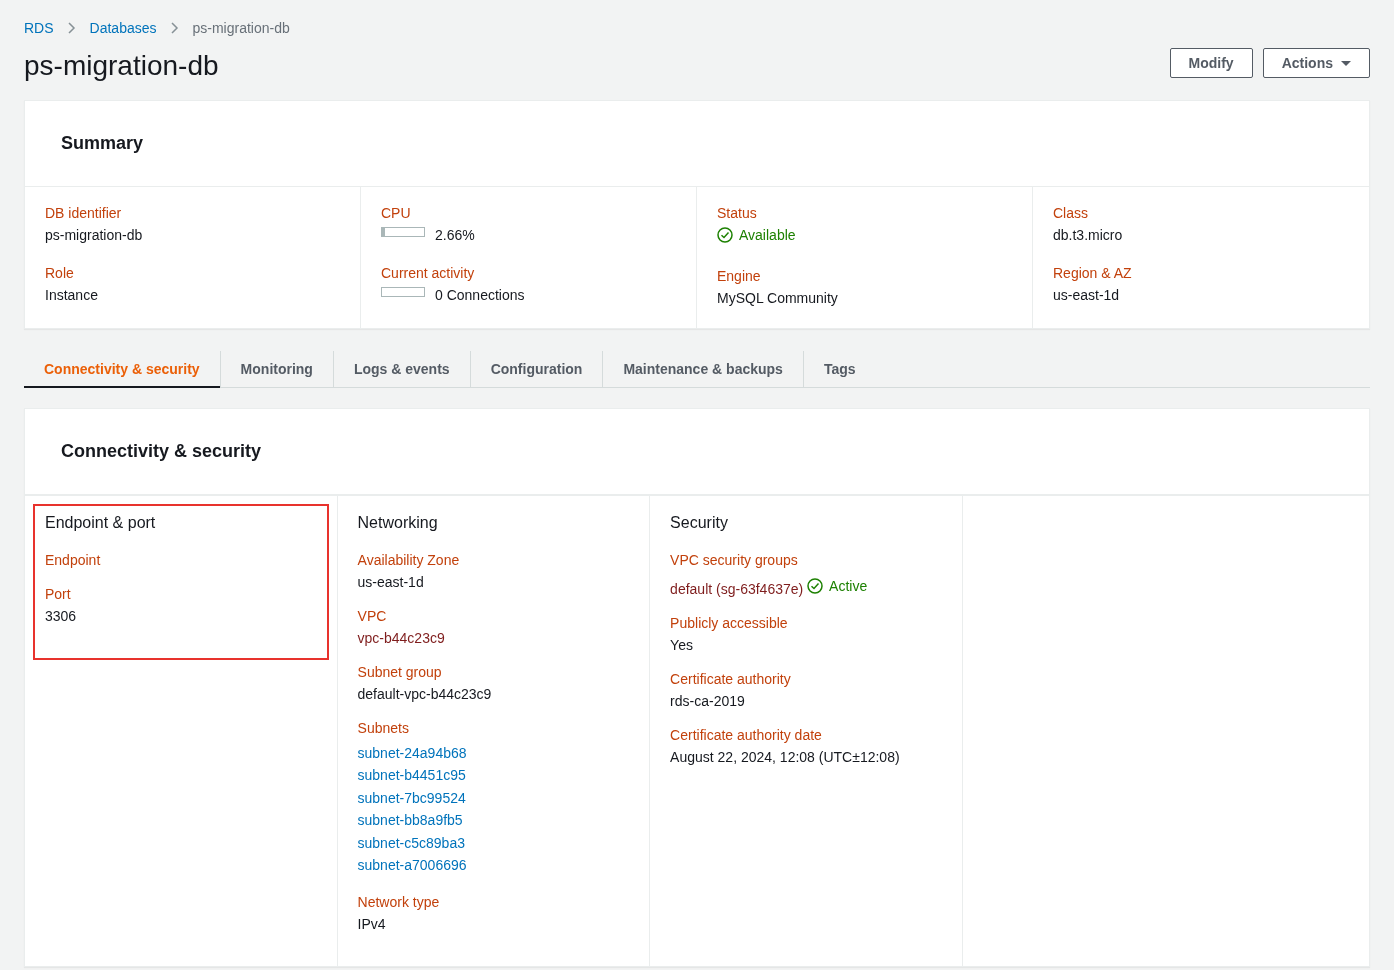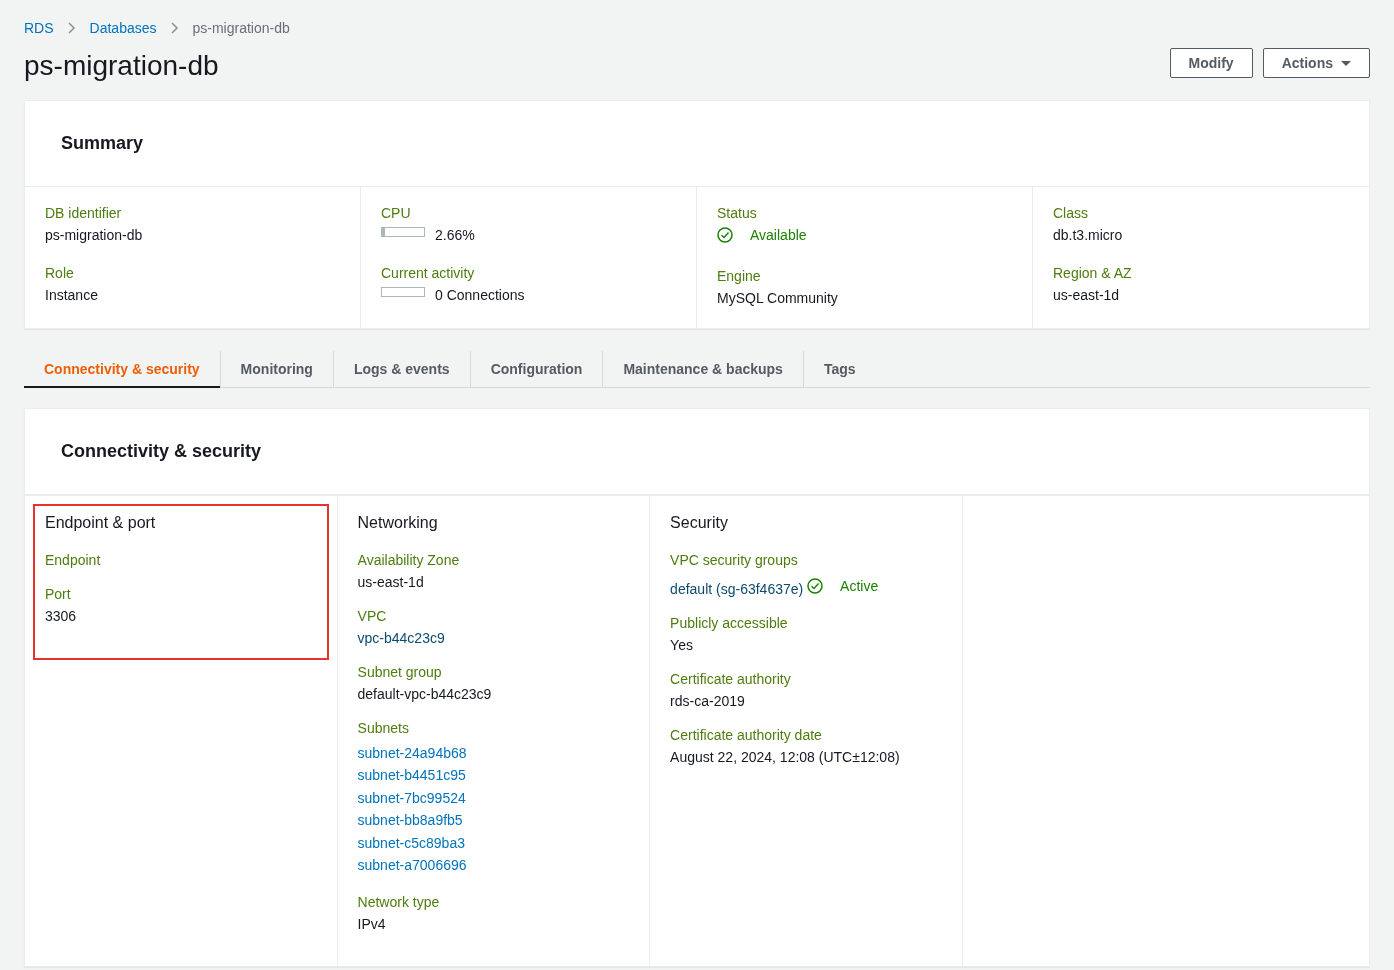--- a/index.html
+++ b/index.html
@@ -71,34 +71,34 @@
     display: grid;
     grid-template-columns: 1fr 1fr 1fr 1fr;
   }
   .summary-col {
     padding: 18px 20px 22px 20px;
     border-right: 1px solid #eaeded;
   }
   .summary-col:last-child { border-right: none; }
   .field { margin-bottom: 22px; }
   .field:last-child { margin-bottom: 0; }
-  .field-label { color:#4d7c0f; font-size: 14px; margin-bottom: 6px; }
+  .field-label { color:#c2410c; font-size: 14px; margin-bottom: 6px; }
   .field-value { color:#16191f; }
   .progress-row { display:flex; align-items:flex-start; gap:10px; }
   .progress-bar {
     width: 44px; height: 10px;
     border: 1px solid #aab7b8;
     background:#fff;
     position: relative;
   }
   .progress-fill {
     position:absolute; left:0; top:0; bottom:0;
     background:#aab7b8;
   }
-  .status-ok { color:#1d8102; display:inline-flex; align-items:center; gap:17px; font-weight:400; }
+  .status-ok { color:#1d8102; display:inline-flex; align-items:center; gap:6px; font-weight:400; }
   .check-icon { width:16px; height:16px; }
   .tabs {
     display:flex;
     border-bottom: 1px solid #d5dbdb;
     margin-bottom: 20px;
   }
   .tab {
     padding: 10px 20px;
     font-weight:700;
     color:#545b64;
@@ -131,21 +131,21 @@
   .detail-col h3 {
     margin: 0 0 20px 0;
     font-size: 16px;
     font-weight: 400;
   }
   .highlight {
     border: 2px solid #e8322d;
     margin: -10px -12px 0 -12px;
     padding: 8px 10px 16px 10px;
   }
-  .link { color:#0c4a6e; text-decoration:none; }
+  .link { color:#7f1d1d; text-decoration:none; }
   .link-block { display:block; color:#0073bb; text-decoration:none; line-height:1.6; }
   .small-gap .field { margin-bottom: 18px; }
 </style>
 </head>
 <body>
 
 <div class="page">
 
   <nav class="breadcrumb">
     <a href="#">RDS</a>

